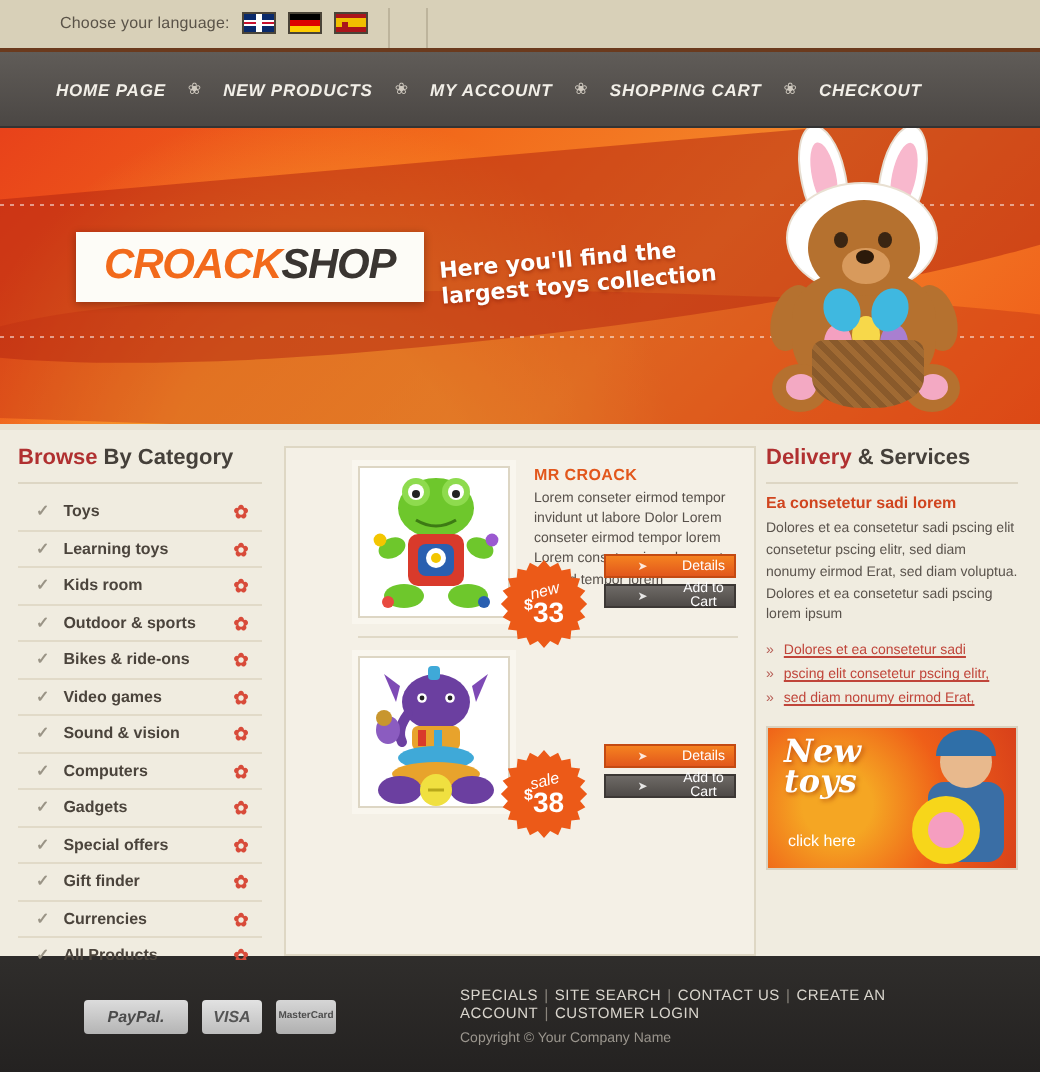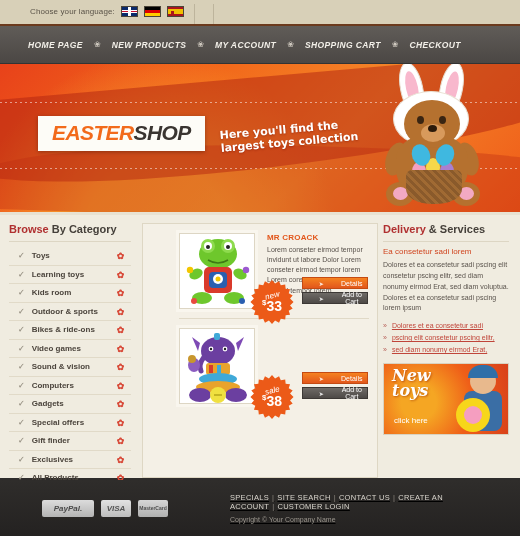--- a/index.html
+++ b/index.html
@@ -188,21 +188,21 @@
   .btns { position: absolute; right: 9px; bottom: 11px; width: 66px; }
   .btn {
     height: 12px; font-size: 7px; color: #fff; display: flex; align-items: center;
     padding-left: 3px; margin-bottom: 3px; border: 1px solid; cursor: pointer;
   }
   .btn span { flex: 1; text-align: center; }
   .btn-details { background: linear-gradient(to bottom,#f58220,#e2571c); border-color: #c44a12; }
   .btn-cart { background: linear-gradient(to bottom,#6e6a66,#4e4a47); border-color: #3c3835; }
   .btn-ic { font-size: 6px; opacity: .85; }
 
-  .dv-head { color: #d0451f; font-size: 8px; font-weight: normal; margin-bottom: 4px; }
+  .dv-head { color: #d0451f; font-size: 8px; font-weight: bold; margin-bottom: 4px; }
   .dv-text { color: #5a534c; font-size: 7px; line-height: 1.55; }
   .dv-links { margin-top: 8px; }
   .dv-link {
     display: flex; font-size: 7px; color: #c0453a; margin-bottom: 5px; cursor: pointer;
   }
   .dv-link b { font-weight: normal; color: #b8625a; margin-right: 5px; }
   .dv-link u { text-decoration: underline; }
 
   .promo {
     margin-top: 10px; height: 72px; position: relative; overflow: hidden;
@@ -231,21 +231,21 @@
     display: flex; align-items: center; padding: 0 22px;
   }
   .pay { display: flex; gap: 7px; margin-left: 20px; }
   .pay-chip {
     height: 17px; display: flex; align-items: center; justify-content: center;
     font-size: 8px; font-weight: bold; border-radius: 2px;
   }
   .pp { width: 52px; background: linear-gradient(to bottom,#dcdcdc,#b4b4b4); color: #4a4a4a; font-style: italic; }
   .vs { width: 30px; background: linear-gradient(to bottom,#e2e2e2,#bdbdbd); color: #555; font-style: italic; }
   .mc { width: 30px; background: linear-gradient(to bottom,#d6d6d6,#b0b0b0); color: #4e4e4e; font-size: 5px; }
-  .f-right { margin-left: 62px; text-decoration: underline; }
+  .f-right { margin-left: 62px; }
   .f-links { font-size: 7.5px; color: #d9d5cd; letter-spacing: .3px; margin-bottom: 5px; }
   .f-links a { color: #d9d5cd; text-decoration: none; }
   .f-links i { color: #8a857d; font-style: normal; margin: 0 3px; }
   .f-copy { font-size: 7px; color: #9b968e; }
 </style>
 </head>
 <body>
 
 <div class="page">
 
@@ -279,21 +279,21 @@
   </div>
 
   <div class="banner">
     <div class="rays"></div>
     <div class="swoosh"></div>
     <div class="swoosh2"></div>
     <div class="dashline" style="top:38px;"></div>
     <div class="dashline" style="top:104px;"></div>
 
     <div class="logo-box">
-      <span class="logo-a">EASTER</span><span class="logo-b">SHOP</span>
+      <span class="logo-a">CROACK</span><span class="logo-b">SHOP</span>
     </div>
     <div class="tagline">Here you'll find the largest toys collection</div>
 
     <div class="mascot">
       <div class="m-ear l">
           <i></i>
         </div>
       <div class="m-ear r">
           <i></i>
         </div>
@@ -379,21 +379,21 @@
           <span>Special offers</span>
           <span class="flower">✿</span>
         </li>
         <li class="cat-item">
           <span class="chk">✓</span>
           <span>Gift finder</span>
           <span class="flower">✿</span>
         </li>
         <li class="cat-item">
           <span class="chk">✓</span>
-          <span>Exclusives</span>
+          <span>Currencies</span>
           <span class="flower">✿</span>
         </li>
         <li class="cat-item">
           <span class="chk">✓</span>
           <span>All Products</span>
           <span class="flower">✿</span>
         </li>
       </ul>
     </div>
 

